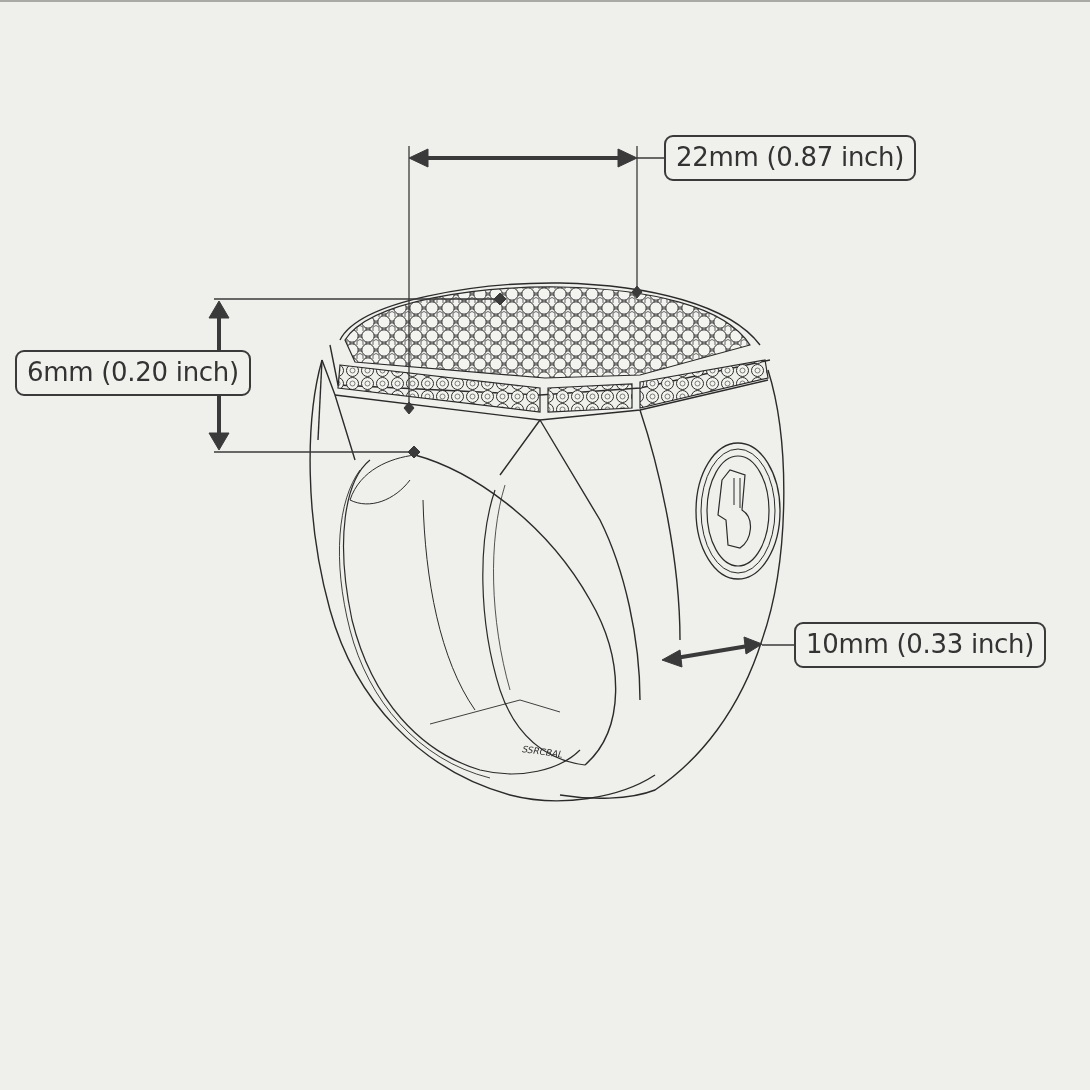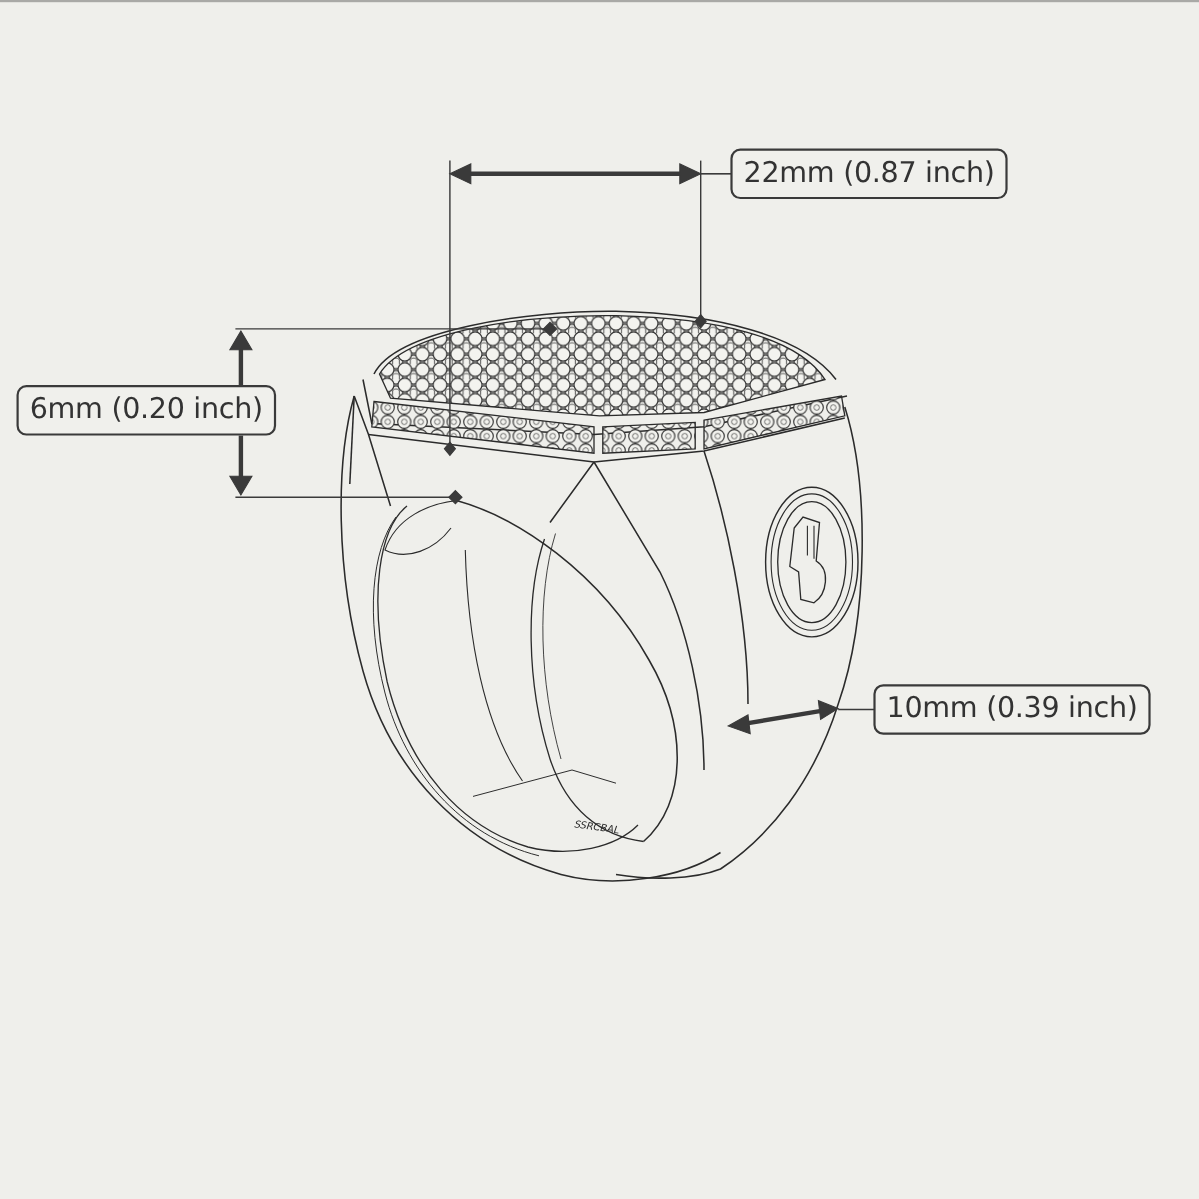--- a/index.html
+++ b/index.html
@@ -117,13 +117,13 @@
   <g stroke="#3a3a3a" fill="#3a3a3a">
     <line x1="676" y1="658" x2="748" y2="646" stroke-width="4"></line>
     <polygon points="662,660 680,650 682,667"></polygon>
     <polygon points="762,644 744,637 746,654"></polygon>
     <line x1="762" y1="645" x2="795" y2="645" stroke-width="1.5"></line>
   </g>
 </svg>
 
 <div class="label" style="left:664px; top:135px;">22mm (0.87 inch)</div>
 <div class="label" style="left:15px; top:350px;">6mm (0.20 inch)</div>
-<div class="label" style="left:794px; top:622px;">10mm (0.39 inch)</div>
+<div class="label" style="left:794px; top:622px;">10mm (0.33 inch)</div>
 
 </body></html>

